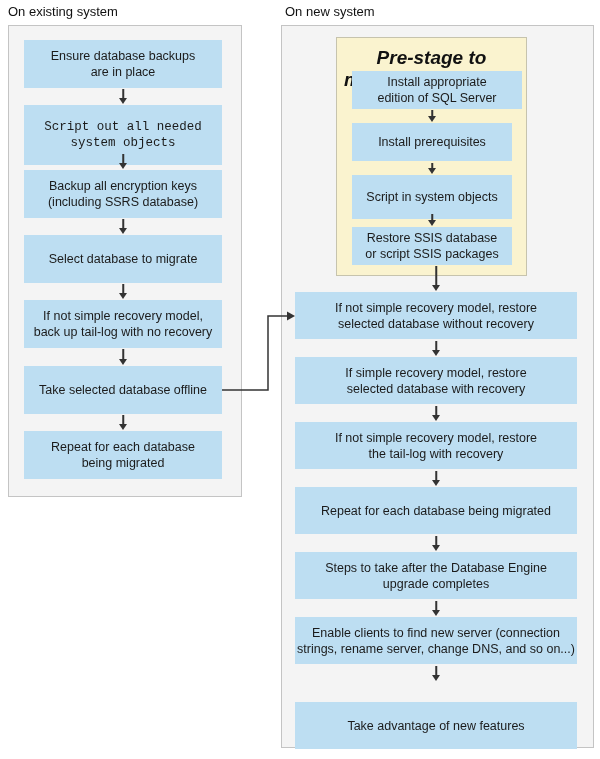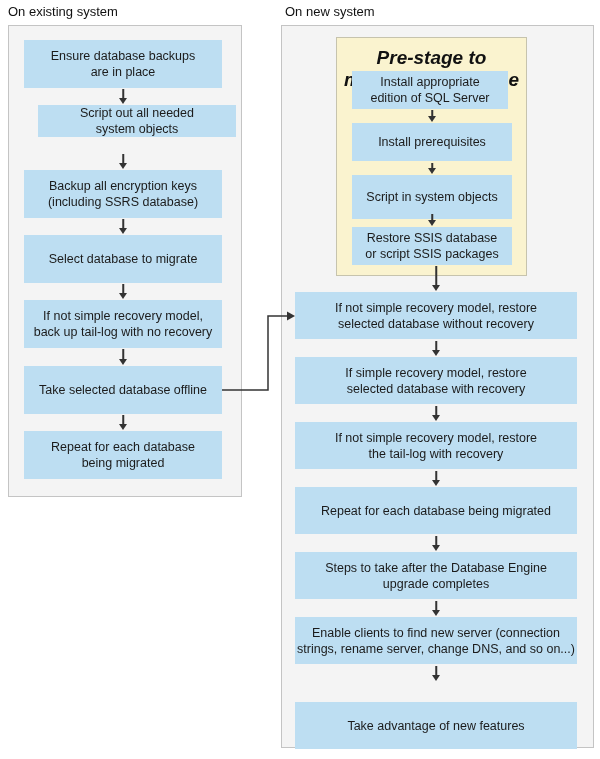--- a/index.html
+++ b/index.html
@@ -76,39 +76,39 @@
 
   <div class="panel" style="left:8px;top:25px;width:234px;height:472px;"></div>
   <div class="panel" style="left:281px;top:25px;width:313px;height:723px;"></div>
 
   <div class="prestage" style="left:336px;top:37px;width:191px;height:239px;">
     <div class="prestage-title">Pre-stage to minimize downtime</div>
   </div>
 
   <div class="box" style="left:24px;top:40px;width:198px;height:48px;">Ensure database backups
 are in place</div>
-  <div class="box" style="left:38px;top:105px;width:198px;height:32px;">Script out all needed
+  <div class="box" style="left:24px;top:105px;width:198px;height:60px;font-family:Liberation Mono, monospace;">Script out all needed
 system objects</div>
   <div class="box" style="left:24px;top:170px;width:198px;height:48px;">Backup all encryption keys
 (including SSRS database)</div>
   <div class="box" style="left:24px;top:235px;width:198px;height:48px;">Select database to migrate</div>
   <div class="box" style="left:24px;top:300px;width:198px;height:48px;">If not simple recovery model,
 back up tail-log with no recovery</div>
   <div class="box" style="left:24px;top:366px;width:198px;height:48px;">Take selected database offline</div>
   <div class="box" style="left:24px;top:431px;width:198px;height:48px;">Repeat for each database
 being migrated</div>
 
   <div class="varrow" style="left:118px;top:89px;height:15px;"></div>
   <div class="varrow" style="left:118px;top:154px;height:15px;"></div>
   <div class="varrow" style="left:118px;top:219px;height:15px;"></div>
   <div class="varrow" style="left:118px;top:284px;height:15px;"></div>
   <div class="varrow" style="left:118px;top:349px;height:16px;"></div>
   <div class="varrow" style="left:118px;top:415px;height:15px;"></div>
 
-  <div class="box" style="left:352px;top:71px;width:156px;height:38px;">Install appropriate
+  <div class="box" style="left:352px;top:71px;width:170px;height:38px;">Install appropriate
 edition of SQL Server</div>
   <div class="box" style="left:352px;top:123px;width:160px;height:38px;">Install prerequisites</div>
   <div class="box" style="left:352px;top:175px;width:160px;height:44px;">Script in system objects</div>
   <div class="box" style="left:352px;top:227px;width:160px;height:38px;">Restore SSIS database
 or script SSIS packages</div>
 
   <div class="varrow" style="left:427px;top:110px;height:12px;"></div>
   <div class="varrow" style="left:427px;top:163px;height:11px;"></div>
   <div class="varrow" style="left:427px;top:214px;height:12px;"></div>
 

